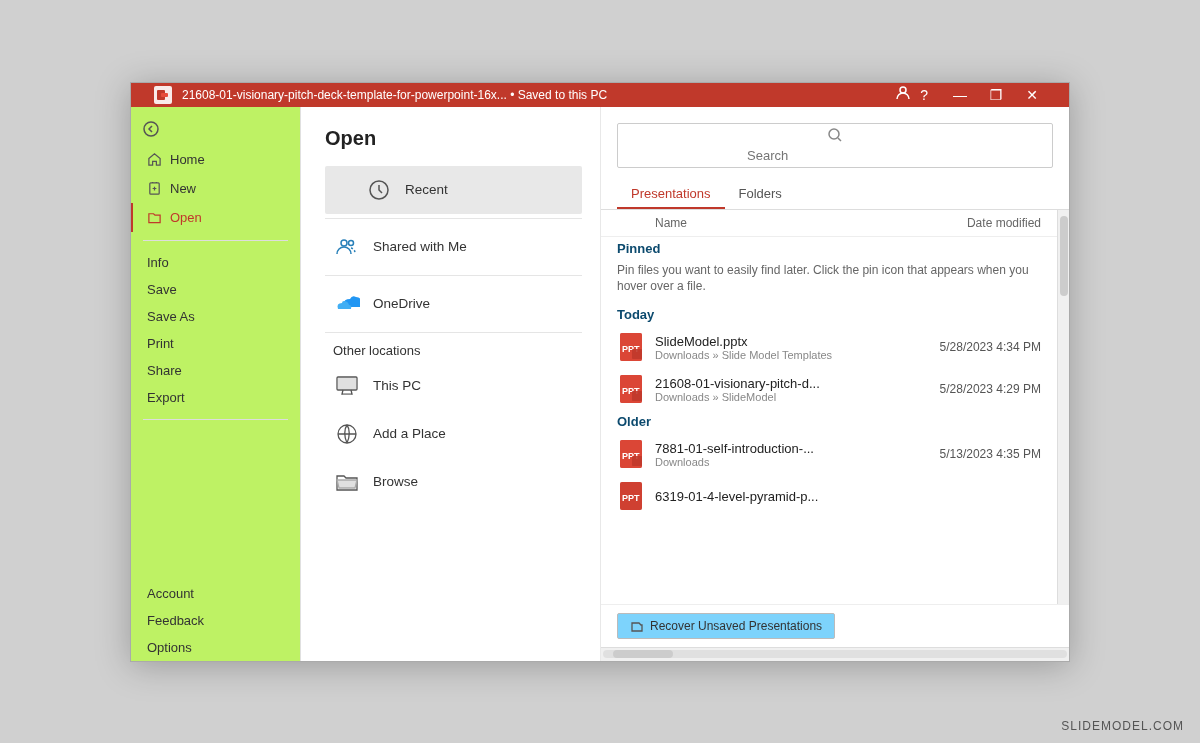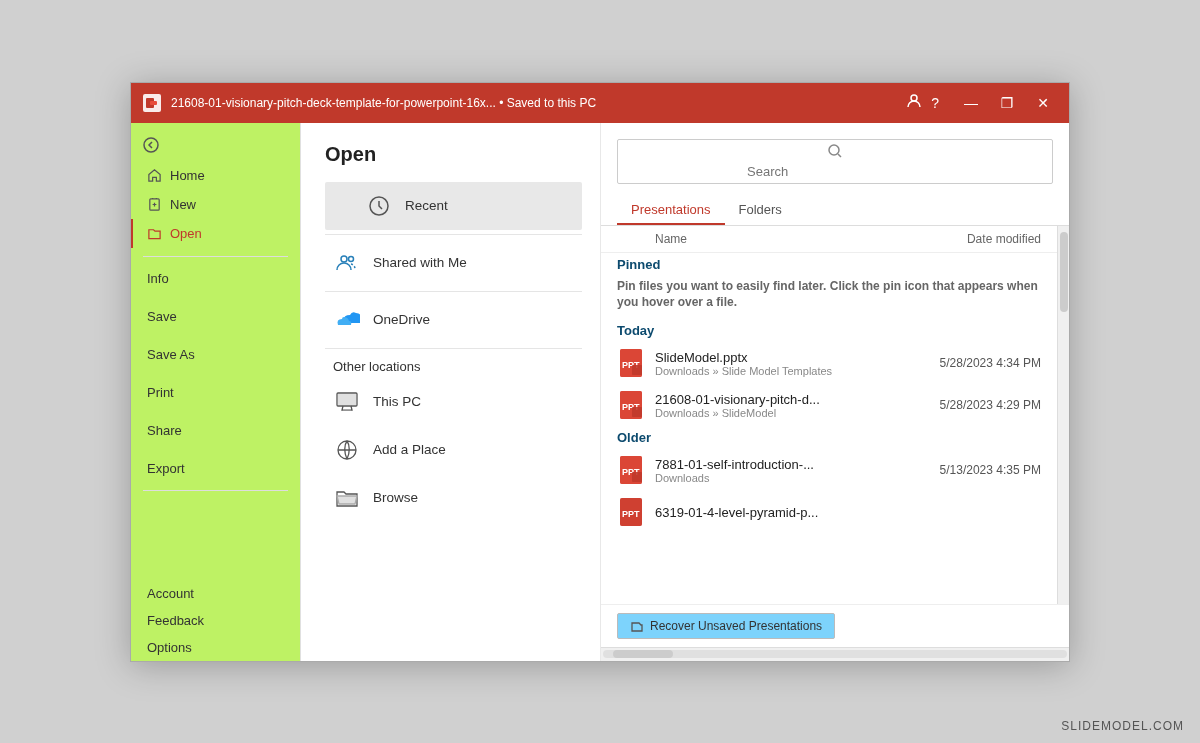--- a/index.html
+++ b/index.html
@@ -1,42 +1,42 @@
 <!DOCTYPE html>
 <html><head>
   <meta charset="utf-8">
   <style>
     * { box-sizing: border-box; margin: 0; padding: 0; }
     body { background: #d0d0d0; font-family: 'Segoe UI', Arial, sans-serif; display: flex; justify-content: center; align-items: center; width: 1200px; height: 743px; overflow: hidden; }
     .watermark { position: fixed; bottom: 10px; right: 16px; font-size: 12px; color: #555; letter-spacing: 1px; z-index: 9999; }
     .window { width: 940px; height: 580px; background: #fff; box-shadow: 0 4px 32px rgba(0,0,0,0.25); display: flex; flex-direction: column; border: 1px solid #aaa; }
 
     
-    .titlebar { background: #c0392b; height: 40px; display: flex; align-items: center; padding: 0 10px; color: #fff; font-size: 12px; user-select: none; flex-shrink: 0; }
+    .titlebar { background: #c0392b; height: 24px; display: flex; align-items: center; padding: 0 21px; color: #fff; font-size: 12px; user-select: none; flex-shrink: 0; }
     .titlebar-icon { width: 22px; height: 22px; margin-right: 8px; display: flex; align-items: center; justify-content: center; }
     .titlebar-icon svg { width: 18px; height: 18px; }
     .titlebar-title { flex: 1; font-size: 12px; white-space: nowrap; overflow: hidden; text-overflow: ellipsis; }
     .titlebar-controls { display: flex; gap: 4px; margin-left: auto; }
     .titlebar-btn { width: 32px; height: 28px; display: flex; align-items: center; justify-content: center; cursor: pointer; border-radius: 2px; font-size: 14px; color: #fff; }
     .titlebar-extras { display: flex; align-items: center; gap: 8px; margin-right: 16px; }
     .titlebar-extras span { font-size: 13px; cursor: pointer; }
 
     
     .main { display: flex; flex: 1; overflow: hidden; }
 
     
     .sidebar { width: 170px; background: #bef264; display: flex; flex-direction: column; border-right: 1px solid #e0e0e0; flex-shrink: 0; padding-top: 6px; }
     .sidebar-back { display: flex; align-items: center; padding: 8px 12px; cursor: pointer; }
     .sidebar-back svg { width: 16px; height: 16px; color: #555; }
     .sidebar-nav { display: flex; flex-direction: column; }
     .sidebar-item { display: flex; align-items: center; padding: 7px 16px; cursor: pointer; font-size: 13px; color: #333; gap: 8px; }
     .sidebar-item.active { color: #c0392b; border-left: 2px solid #c0392b; padding-left: 14px; font-weight: 500; }
     .sidebar-item svg { width: 15px; height: 15px; flex-shrink: 0; }
     .sidebar-divider { height: 1px; background: #ddd; margin: 8px 12px; }
-    .sidebar-sub { display: flex; flex-direction: column; gap: 11px; }
+    .sidebar-sub { display: flex; flex-direction: column; }
     .sidebar-sub-item { padding: 6px 16px; font-size: 13px; color: #333; cursor: pointer; }
     .sidebar-bottom { margin-top: auto; }
     .sidebar-bottom-item { padding: 6px 16px; font-size: 13px; color: #333; cursor: pointer; }
 
     
     .middle { width: 300px; background: #fff; padding: 20px 18px 10px 24px; border-right: 1px solid #e8e8e8; flex-shrink: 0; overflow-y: auto; }
     .middle-title { font-size: 20px; font-weight: 600; color: #222; margin-bottom: 16px; }
     .location-item { display: flex; align-items: center; gap: 12px; padding: 10px 8px; cursor: pointer; border-radius: 2px; font-size: 13.5px; color: #333; }
     .location-item.selected { background: #e8e8e8; padding-left: 40px; }
     .location-icon { width: 28px; height: 28px; display: flex; align-items: center; justify-content: center; flex-shrink: 0; }
@@ -47,21 +47,21 @@
     .right { flex: 1; display: flex; flex-direction: column; padding: 16px 0 0 0; overflow: hidden; }
     .search-bar { display: flex; align-items: center; gap: 6px; border: 1px solid #ccc; border-radius: 2px; padding: 4px 10px; margin: 0 16px 12px 16px; flex-direction: column; }
     .search-bar input { border: none; outline: none; font-size: 13px; flex: 1; background: transparent; }
     .tabs { display: flex; gap: 0; padding: 0 16px; border-bottom: 1px solid #ddd; margin-bottom: 0; }
     .tab { padding: 6px 14px; font-size: 13px; cursor: pointer; color: #555; border-bottom: 2px solid transparent; }
     .tab.active { color: #c0392b; border-bottom: 2px solid #c0392b; font-weight: 500; }
     .file-list-header { display: flex; align-items: center; padding: 6px 16px; font-size: 12px; color: #666; border-bottom: 1px solid #eee; }
     .file-list-header .col-name { flex: 1; }
     .file-list-header .col-date { width: 150px; text-align: right; }
     .file-section-label { padding: 4px 16px 4px; font-size: 13px; font-weight: 600; color: #0c4a6e; }
-    .pinned-desc { padding: 2px 16px 8px; font-size: 12px; color: #666; line-height: 1.4; font-weight: bold; }
+    .pinned-desc { padding: 2px 16px 8px; font-size: 12px; color: #666; line-height: 1.4; }
     .file-row { display: flex; align-items: center; padding: 7px 16px; cursor: pointer; gap: 10px; }
     .file-icon { width: 28px; height: 28px; display: flex; align-items: center; justify-content: center; flex-shrink: 0; }
     .file-info { flex: 1; overflow: hidden; }
     .file-name { font-size: 13px; color: #222; white-space: nowrap; overflow: hidden; text-overflow: ellipsis; }
     .file-path { font-size: 11px; color: #888; white-space: nowrap; overflow: hidden; text-overflow: ellipsis; }
     .file-date { font-size: 12px; color: #555; width: 140px; text-align: right; flex-shrink: 0; }
     .scrollbar-placeholder { width: 12px; background: #f0f0f0; border-left: 1px solid #ddd; display: flex; flex-direction: column; }
     .scrollbar-track { flex: 1; display: flex; flex-direction: column; align-items: center; padding: 2px 0; }
     .scrollbar-thumb { width: 8px; background: #ccc; border-radius: 4px; height: 80px; margin-top: 4px; }
     .recover-bar { padding: 8px 16px; border-top: 1px solid #eee; }

